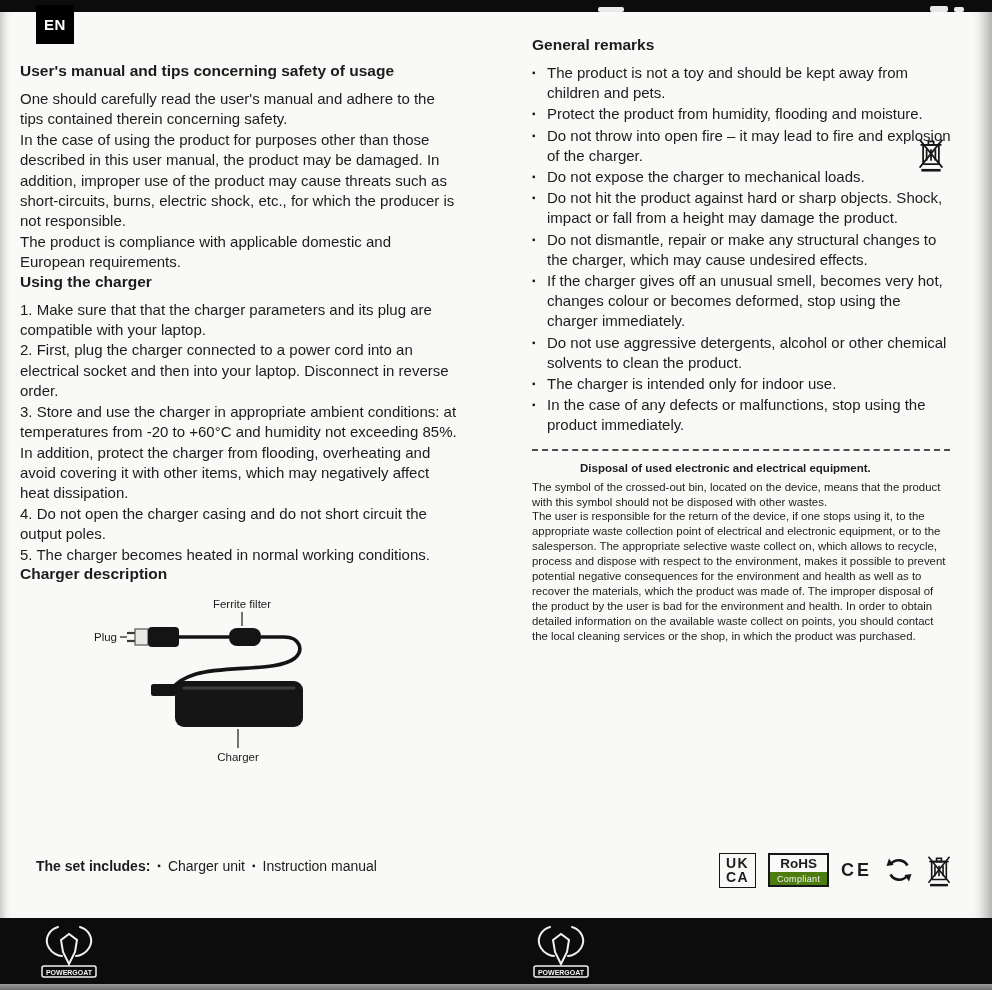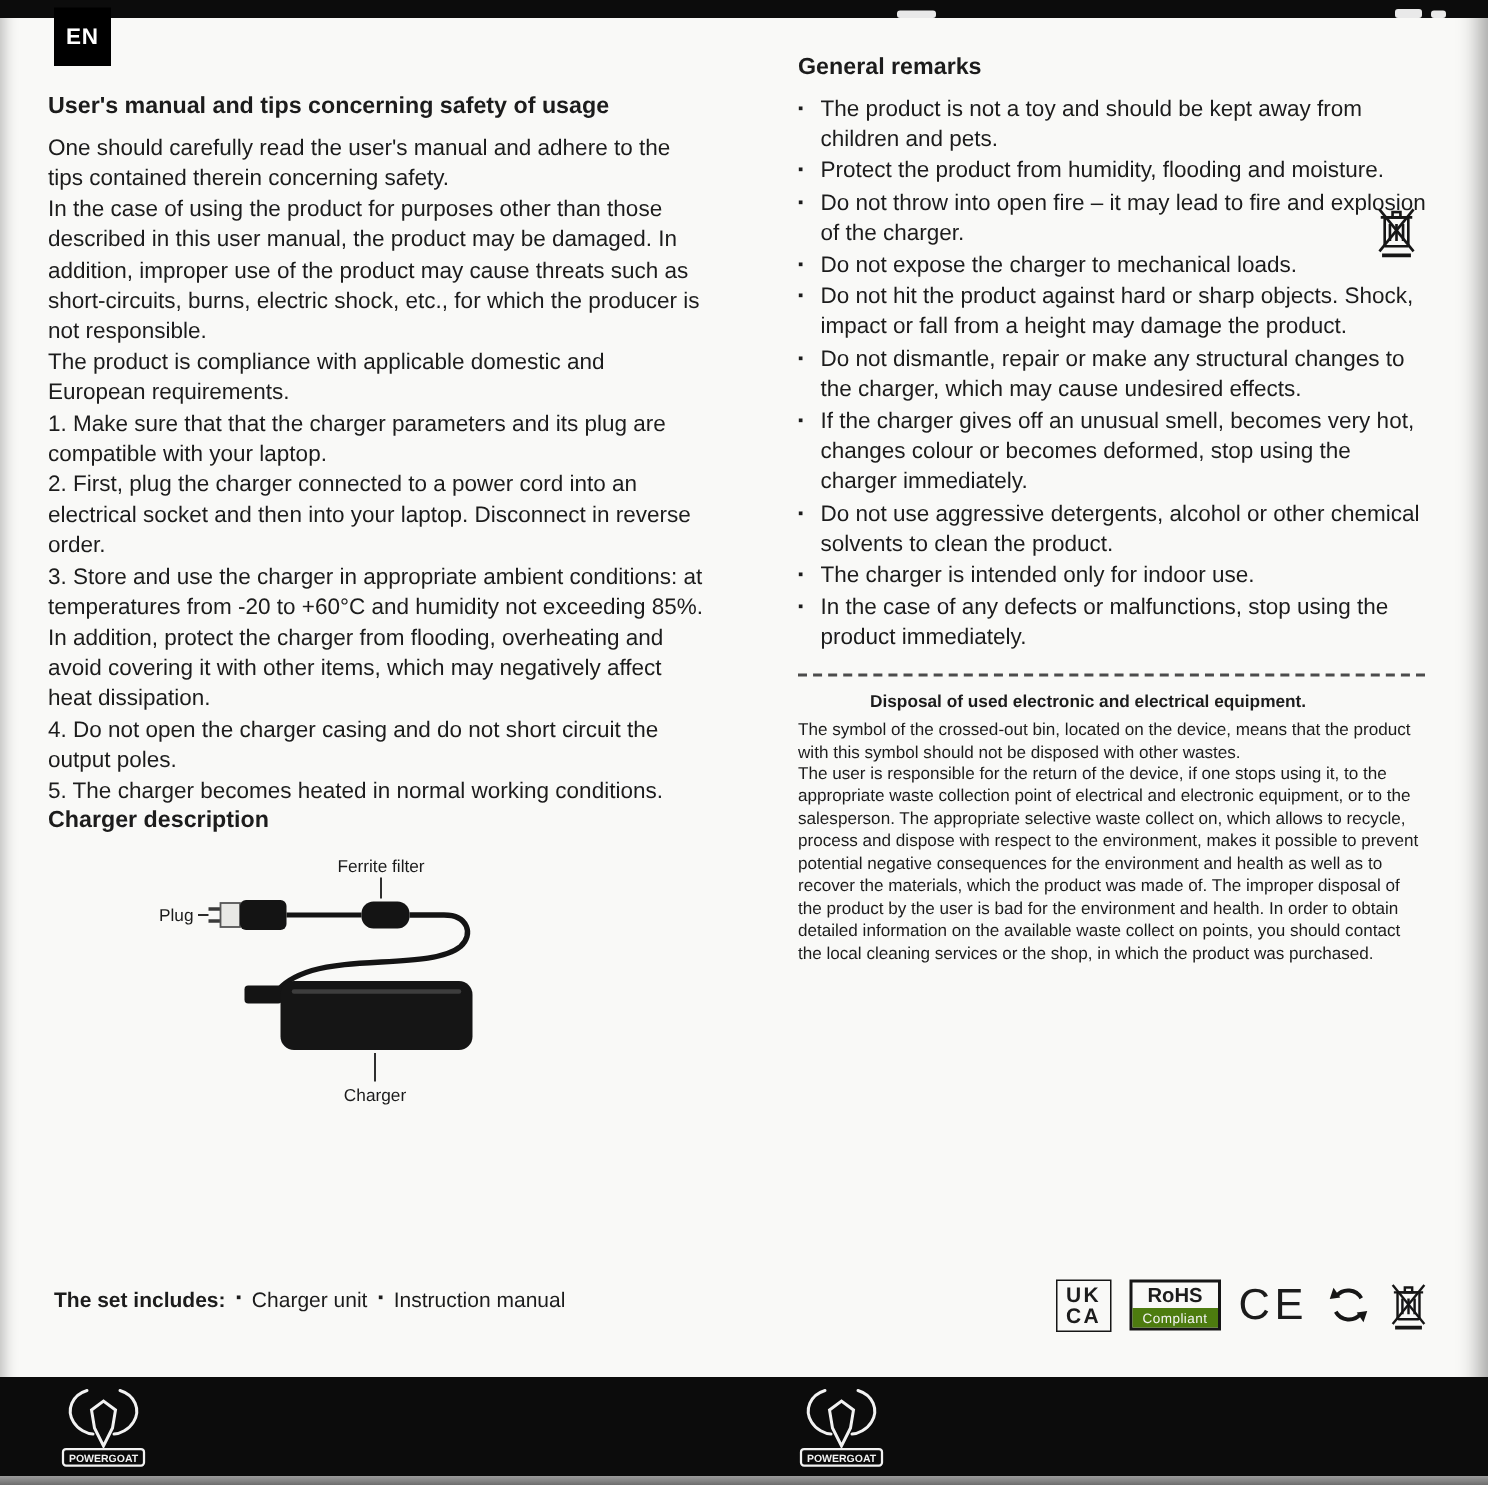--- a/index.html
+++ b/index.html
@@ -13,21 +13,21 @@
   .top-strip { position:absolute; left:0; top:0; width:100%; height:12px; background:#0c0c0c; }
   .speck { position:absolute; background:#e9e9e9; border-radius:2px; }
   .sp1 { left:598px; top:7px; width:26px; height:5px; }
   .sp2 { left:930px; top:6px; width:18px; height:6px; }
   .sp3 { left:954px; top:7px; width:10px; height:5px; }
   .en-badge {
     position:absolute; left:36px; top:5px; width:38px; height:39px; background:#000000;
     color:#fff; display:flex; align-items:center; justify-content:center;
     font-weight:bold; font-size:15px; letter-spacing:.5px;
   }
-  .col-left  { position:absolute; left:32px;  top:62px; width:437px; }
+  .col-left  { position:absolute; left:20px;  top:62px; width:437px; }
   .col-right { position:absolute; left:532px; top:36px; width:420px; }
   h2.sec-h { font-size:15.5px; font-weight:bold; margin:0 0 9px; }
   .mt { margin-top:15px; }
   .body { font-size:15px; line-height:20.4px; }
   .pre { white-space:pre-line; }
   .num-item { font-size:15px; line-height:20.4px; }
   .diagram-wrap { margin-top:6px; }
   .set-line { position:absolute; left:36px; top:858px; font-size:14px; display:flex; align-items:center; gap:7px; }
   .set-line .bold { font-weight:bold; }
   .sq-b { font-size:10px; position:relative; top:-1px; }
@@ -38,21 +38,21 @@
   .disposal-h { margin-top:11px; font-size:11.5px; font-weight:bold;margin-left:48px; }
   .disposal-b { margin-top:6px; font-size:11.4px; line-height:14.9px; white-space:pre-line; width:418px; }
   .weee-small { position:absolute; left:917px; top:136px; }
   .certs { position:absolute; left:698px; top:846px; width:254px; height:48px;
            display:flex; align-items:center; justify-content:flex-end; gap:12px; }
   .ukca { border:1.5px solid #161616; padding:2px 6px; font-weight:bold; font-size:14px;
           line-height:14.5px; letter-spacing:1.5px; text-align:center; }
   .rohs { border:2px solid #161616; text-align:center; }
   .rohs .rt { display:block; font-weight:bold; font-size:13.5px; padding:1px 10px; }
   .rohs .rb { display:block; background:#4d7c0f; color:#f4f4f4; font-size:9px; padding:1.5px 4px; letter-spacing:.3px; }
-  .ce { font-size:29px; font-weight:normal; letter-spacing:3px; }
+  .ce { font-size:18px; font-weight:bold; letter-spacing:3px; }
   .bottom-bar { position:absolute; left:0; top:918px; width:100%; height:66px; background:#0c0c0c; }
   .scan-edge { position:absolute; left:0; top:984px; width:100%; height:6px;
                background:linear-gradient(#9c9c9c,#6e6e6e); }
   .goat { position:absolute; top:4px; }
   .goat.g1 { left:34px; }
   .goat.g2 { left:526px; }
   .hidden-defs { position:absolute; width:0; height:0; overflow:hidden; }
 </style>
 </head>
 <body>
@@ -84,20 +84,21 @@
   <div class="en-badge">
     <span>EN</span>
   </div>
 
   <div class="col-left">
     <h2 class="sec-h">User's manual and tips concerning safety of usage</h2>
     <p class="body pre">One should carefully read the user's manual and adhere to the tips contained therein concerning safety.
 In the case of using the product for purposes other than those described in this user manual, the product may be damaged. In addition, improper use of the product may cause threats such as short-circuits, burns, electric shock, etc., for which the producer is not responsible.
 The product is compliance with applicable domestic and European requirements.</p>
 
+    <h2 class="sec-h mt">Using the charger</h2>
     <div>
       <p class="num-item">1. Make sure that that the charger parameters and its plug are compatible with your laptop.</p>
       <p class="num-item">2. First, plug the charger connected to a power cord into an electrical socket and then into your laptop. Disconnect in reverse order.</p>
       <p class="num-item">3. Store and use the charger in appropriate ambient conditions: at temperatures from -20 to +60°C and humidity not exceeding 85%. In addition, protect the charger from flooding, overheating and avoid covering it with other items, which may negatively affect heat dissipation.</p>
       <p class="num-item">4. Do not open the charger casing and do not short circuit the output poles.</p>
       <p class="num-item">5. The charger becomes heated in normal working conditions.</p>
     </div>
 
     <h2 class="sec-h mt">Charger description</h2>
 

